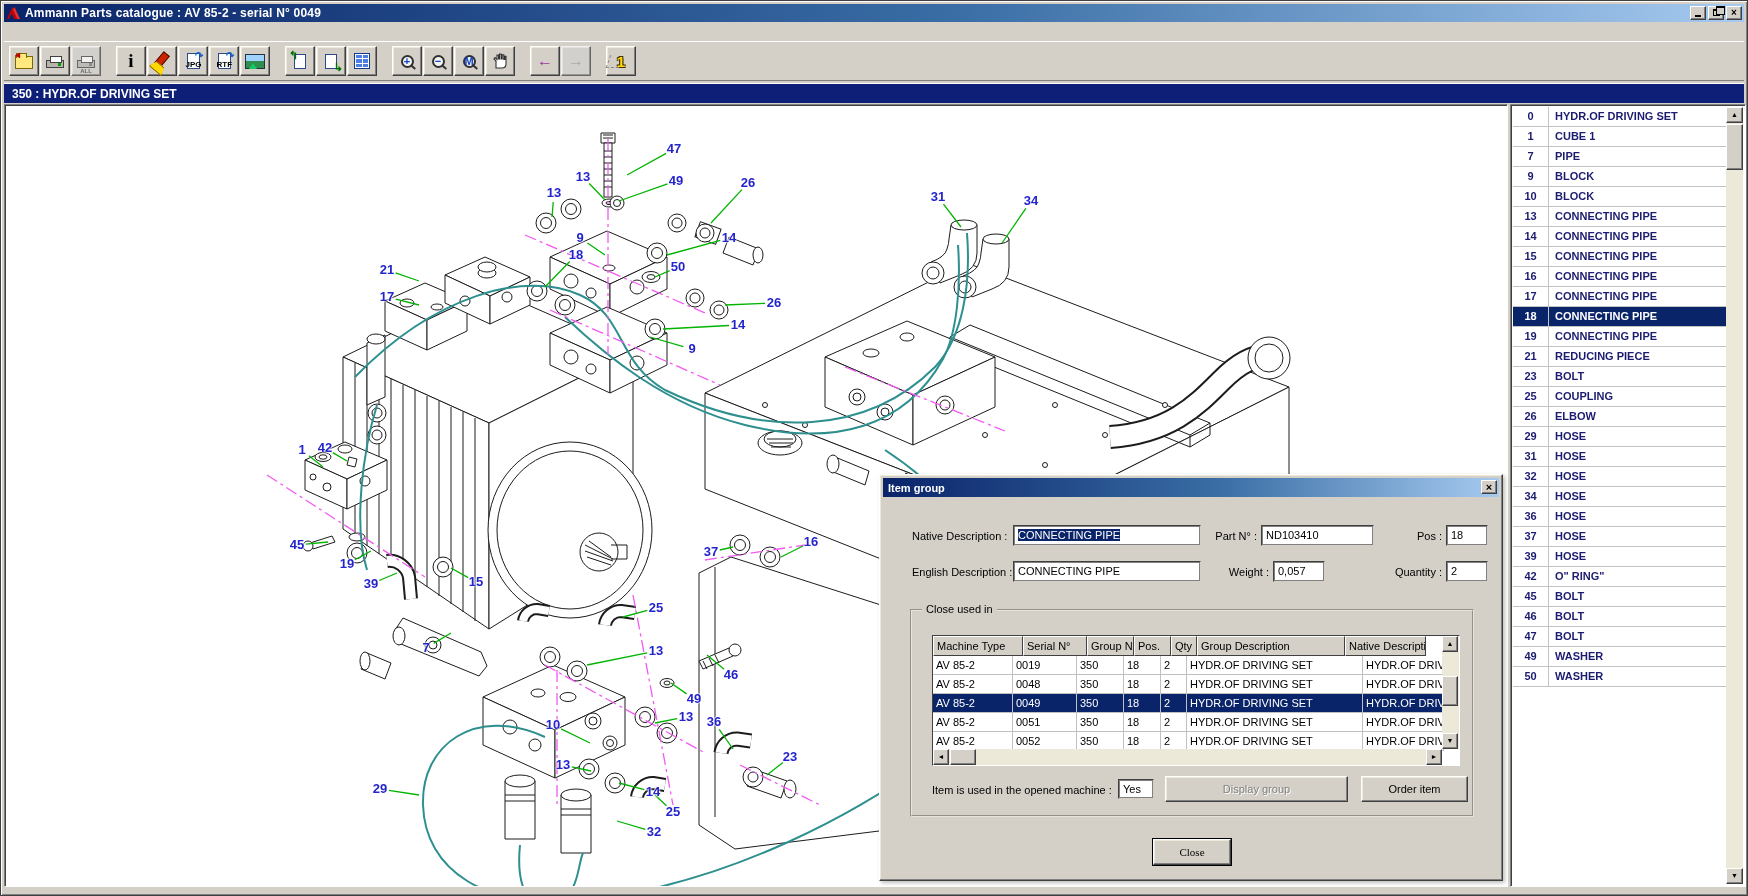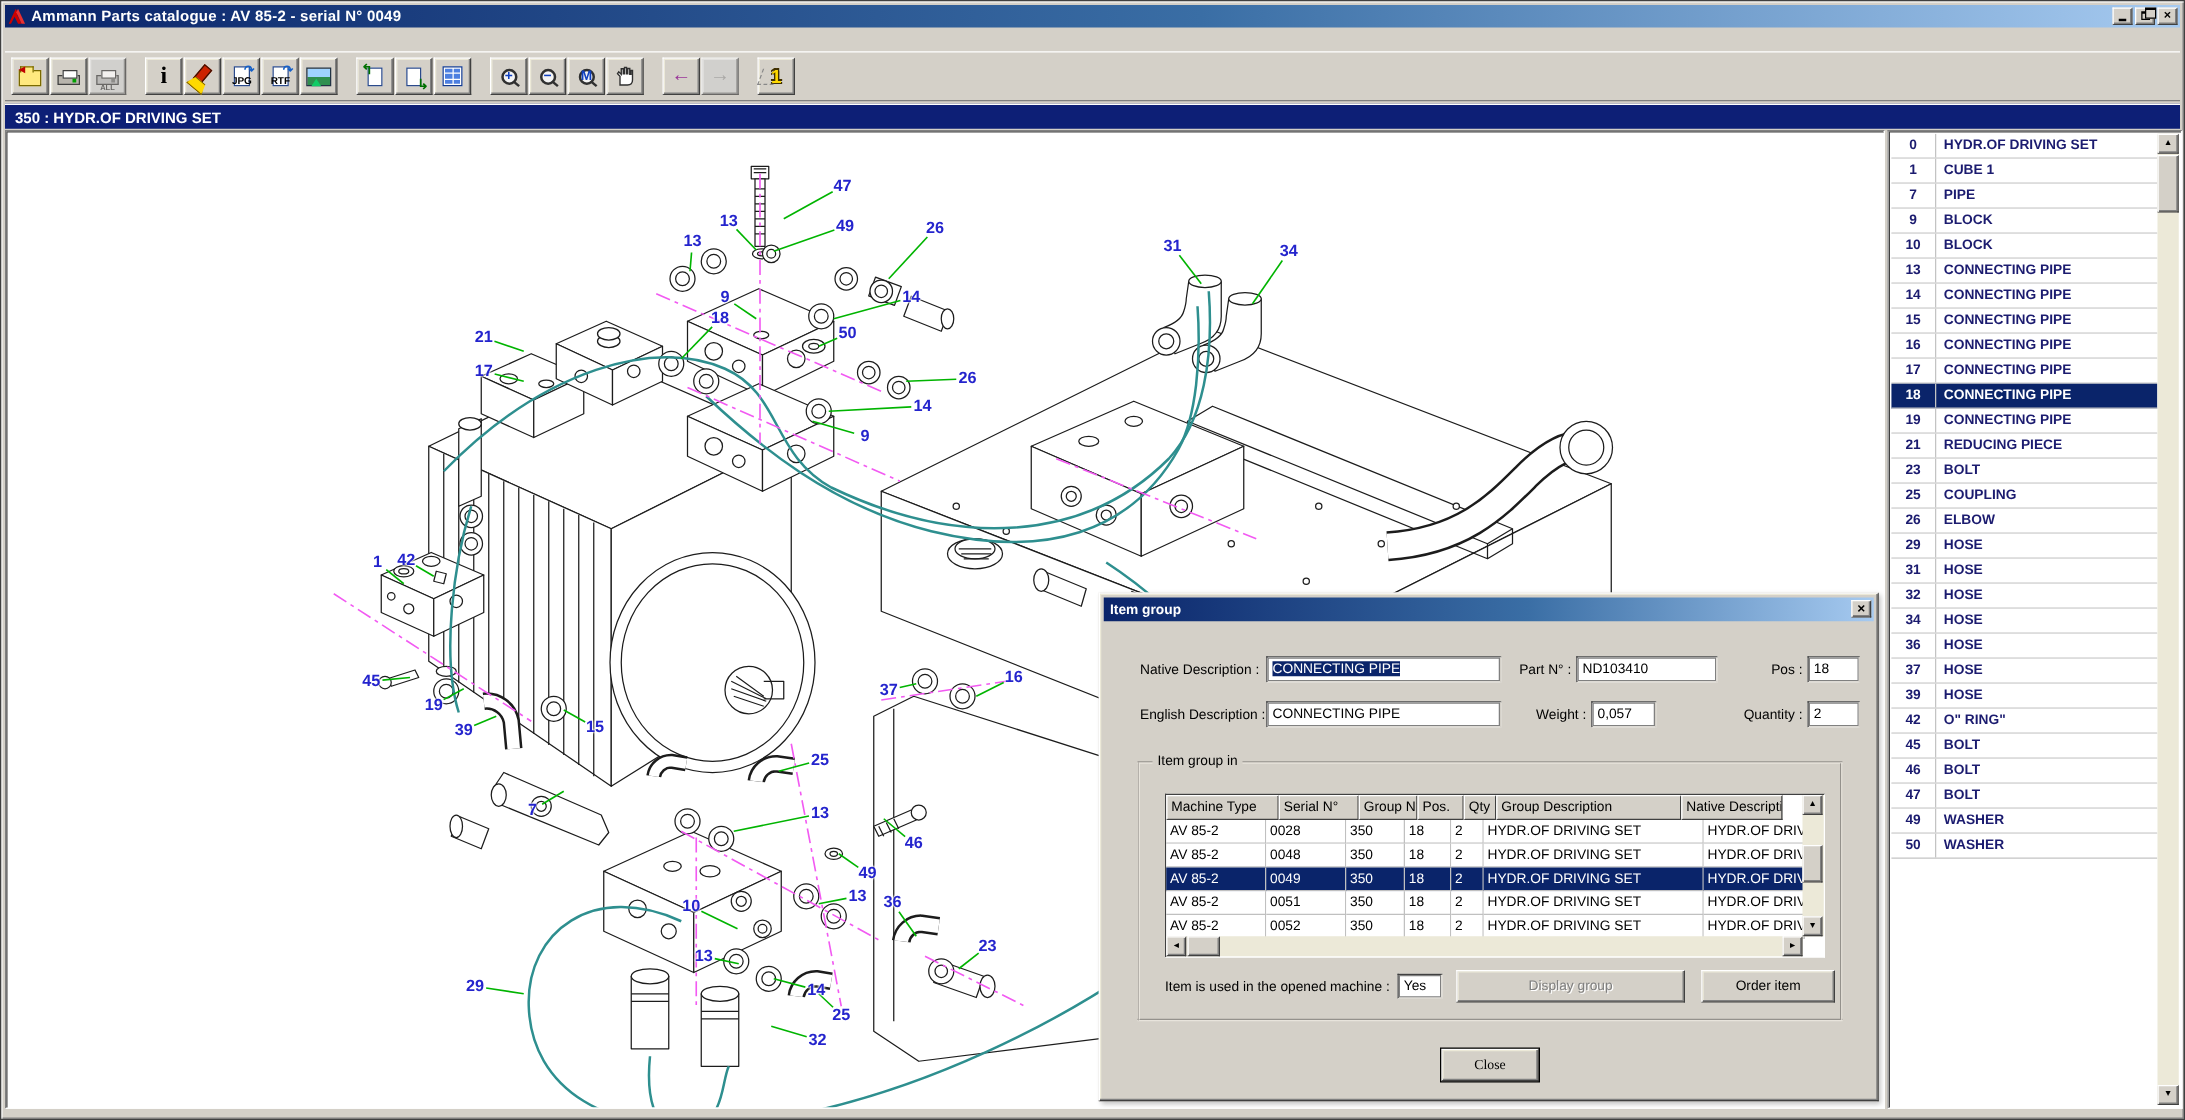--- a/index.html
+++ b/index.html
@@ -723,34 +723,34 @@
     <label style="left:320px;top:91px;width:69px;text-align:right">Weight :</label>
     <div class="field" style="left:393px;top:86px;width:52px">
       <span>0,057</span>
     </div>
     <label style="left:490px;top:91px;width:72px;text-align:right">Quantity :</label>
     <div class="field" style="left:566px;top:86px;width:42px">
       <span>2</span>
     </div>
 
     <div class="gbox">
-      <span class="gbox-label">Item group in</span>
+      <span class="gbox-label">Close used in</span>
       <div class="dtable" id="dtable" style="height:131px">
           <div class="drow dhead">
             <span class="dc" style="width: 90px;">Machine Type</span>
             <span class="dc" style="width: 64px;">Serial N°</span>
             <span class="dc" style="width: 47px;">Group N°</span>
             <span class="dc" style="width: 37px;">Pos.</span>
             <span class="dc" style="width: 26px;">Qty</span>
             <span class="dc" style="width: 148px;">Group Description</span>
             <span class="dc" style="width: 81px;">Native Description</span>
           </div>
         <div class="drow">
             <span class="dc" style="width: 80px;">AV 85-2</span>
-            <span class="dc" style="width: 64px;">0028</span>
+            <span class="dc" style="width: 64px;">0019</span>
             <span class="dc" style="width: 47px;">350</span>
             <span class="dc" style="width: 37px;">18</span>
             <span class="dc" style="width: 26px;">2</span>
             <span class="dc" style="width: 176px;">HYDR.OF DRIVING SET</span>
             <span class="dc" style="width: 81px;">HYDR.OF DRIVING SET</span>
           </div>
           <div class="drow">
             <span class="dc" style="width: 80px;">AV 85-2</span>
             <span class="dc" style="width: 64px;">0048</span>
             <span class="dc" style="width: 47px;">350</span>

